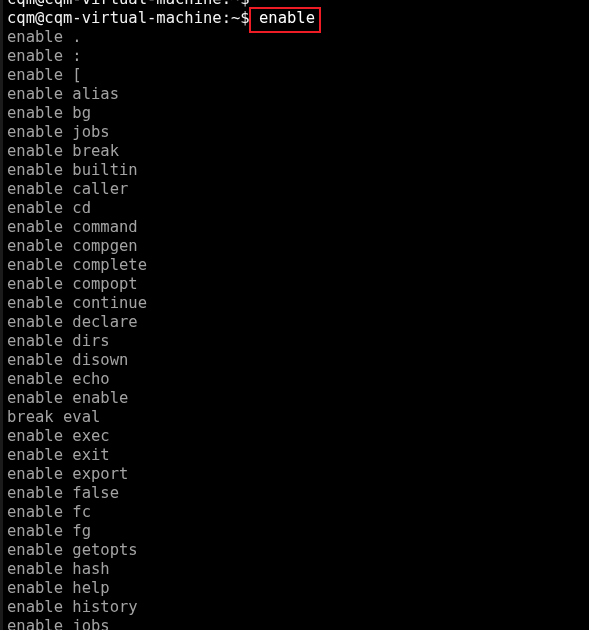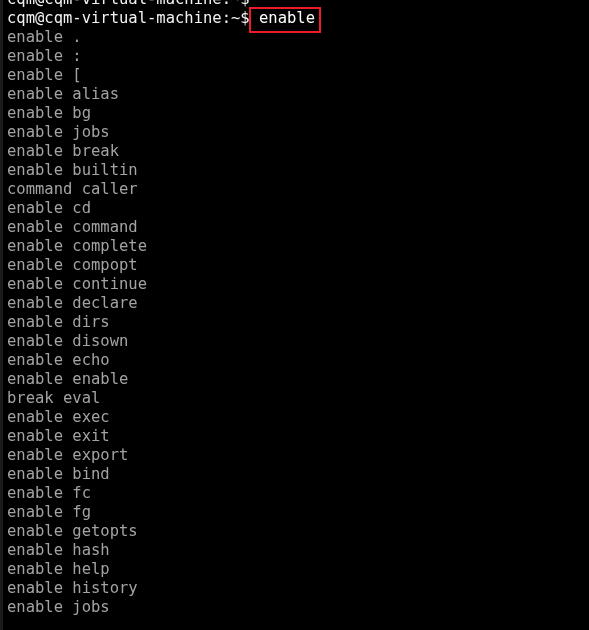--- a/index.html
+++ b/index.html
@@ -105,36 +105,37 @@
       <div class="line prompt-line"><span class="prompt-text">cqm@cqm-virtual-machine:~$ </span><span class="cmd-text">enable</span></div>
 
       <div class="line">enable .</div>
       <div class="line">enable :</div>
       <div class="line">enable [</div>
       <div class="line">enable alias</div>
       <div class="line">enable bg</div>
       <div class="line">enable jobs</div>
       <div class="line">enable break</div>
       <div class="line">enable builtin</div>
-      <div class="line">command caller</div>
+      <div class="line">enable caller</div>
       <div class="line">enable cd</div>
       <div class="line">enable command</div>
+      <div class="line">enable compgen</div>
       <div class="line">enable complete</div>
       <div class="line">enable compopt</div>
       <div class="line">enable continue</div>
       <div class="line">enable declare</div>
       <div class="line">enable dirs</div>
       <div class="line">enable disown</div>
       <div class="line">enable echo</div>
       <div class="line">enable enable</div>
       <div class="line">break eval</div>
       <div class="line">enable exec</div>
       <div class="line">enable exit</div>
       <div class="line">enable export</div>
-      <div class="line">enable bind</div>
+      <div class="line">enable false</div>
       <div class="line">enable fc</div>
       <div class="line">enable fg</div>
       <div class="line">enable getopts</div>
       <div class="line">enable hash</div>
       <div class="line">enable help</div>
       <div class="line">enable history</div>
       <div class="line">enable jobs</div>
 
     </div>
   </div>

